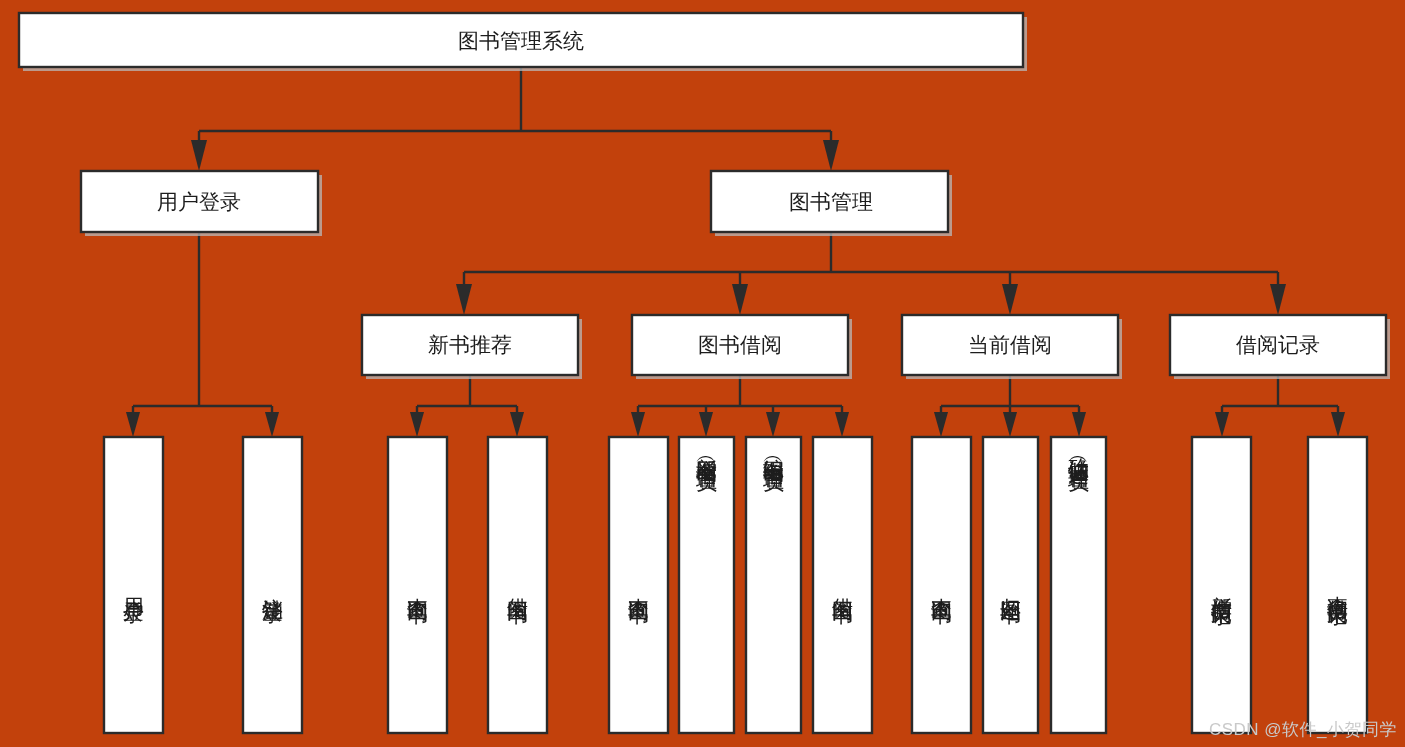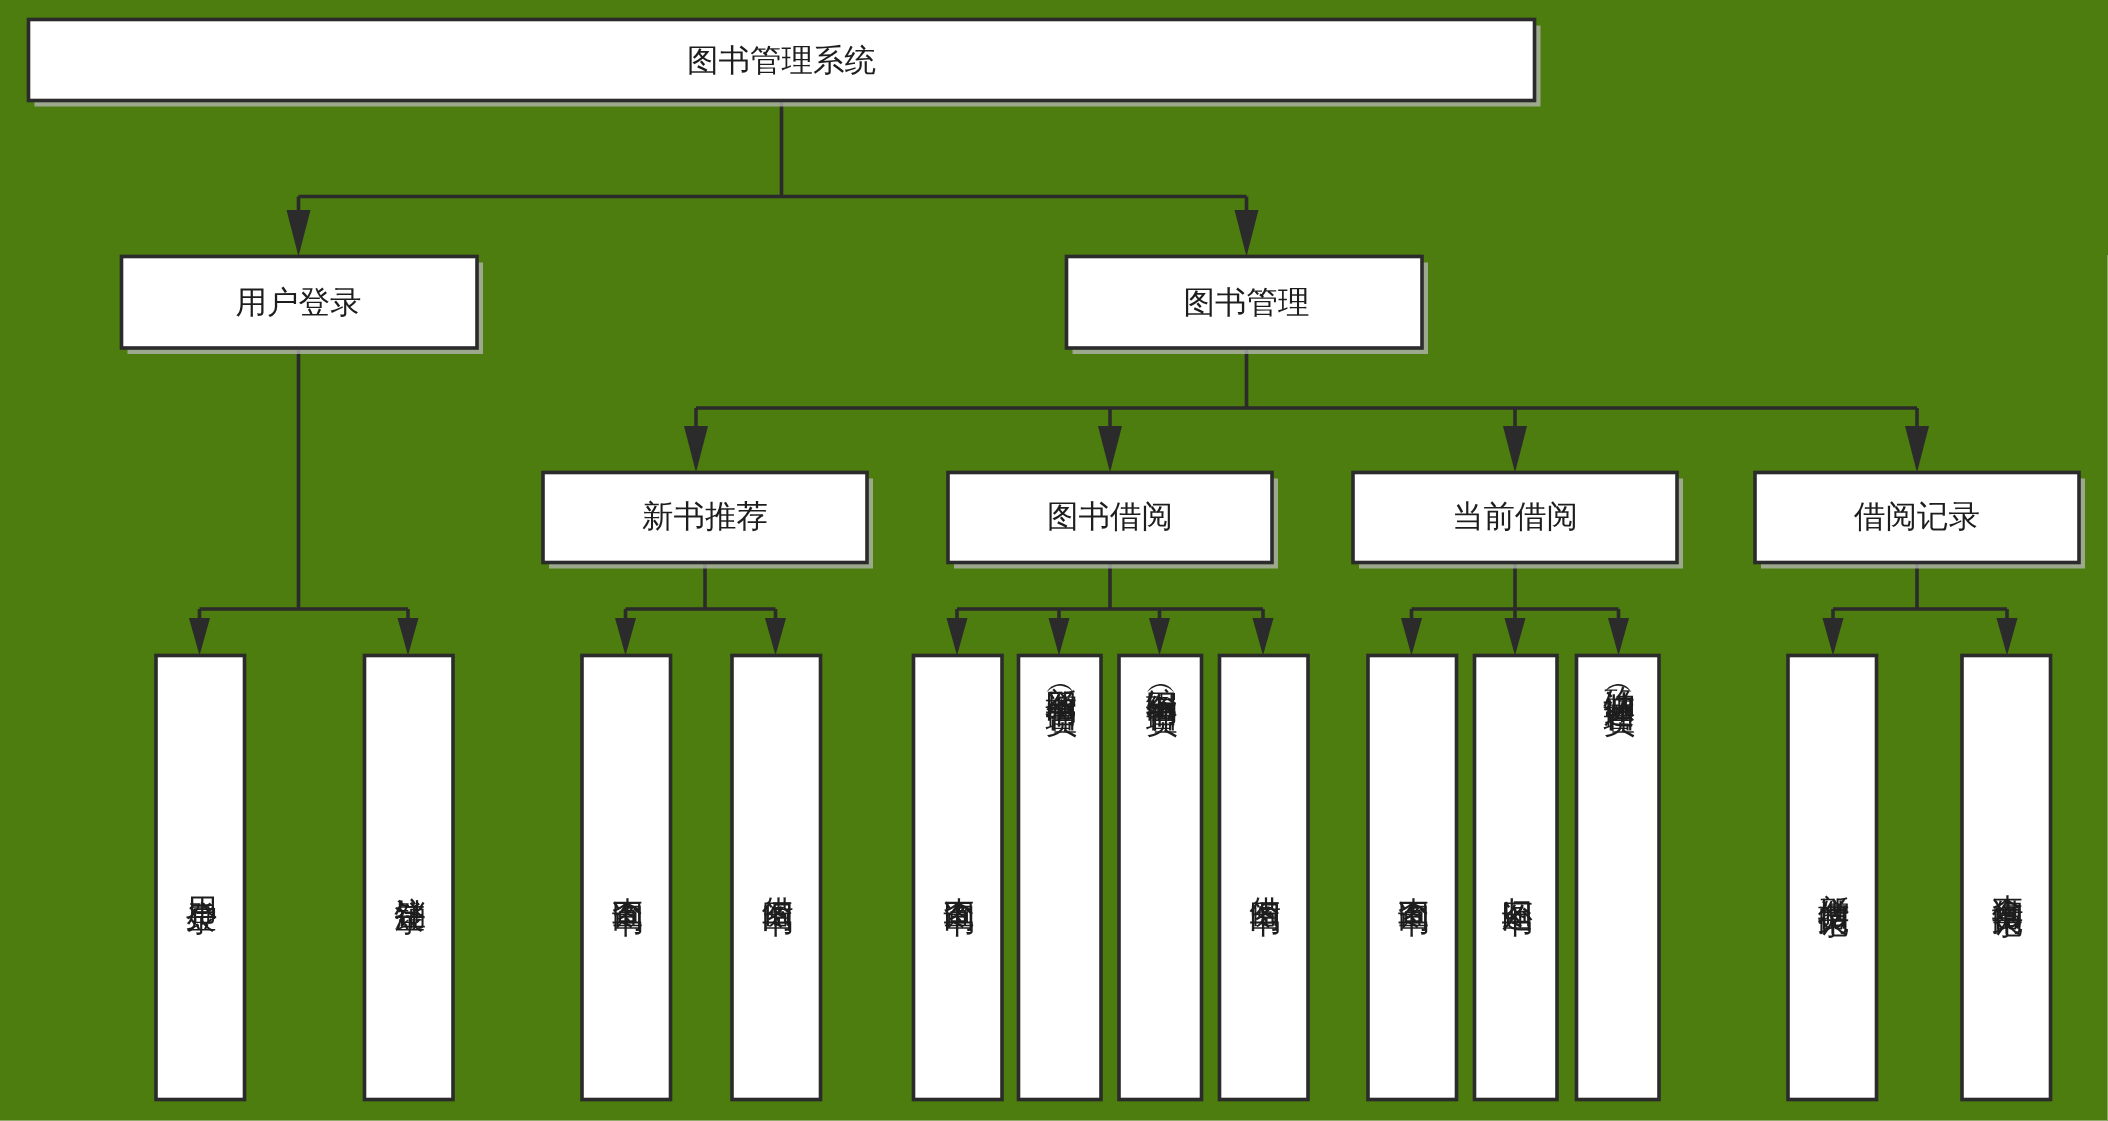--- a/index.html
+++ b/index.html
@@ -10,21 +10,21 @@
   body {
     width: 1405px;
     height: 747px;
     font-family: "Liberation Sans", sans-serif;
     overflow: hidden;
   }
   #diagram-root {
     position: relative;
     width: 1405px;
     height: 747px;
-    background: #4d7c0f;
+    background: #c2410c;
   }
   svg#tree-svg {
     position: absolute;
     left: 0;
     top: 0;
     width: 1405px;
     height: 747px;
   }
   .node-box {
     fill: #ffffff;
@@ -259,13 +259,14 @@
     <span class="leaf-label">确认归还（管理员）</span>
   </div>
 
   <div class="leaf-label-wrap" style="left:1192px; top:437px; width:59px; height:296px;">
     <span class="leaf-label">新增借阅记录</span>
   </div>
   <div class="leaf-label-wrap" style="left:1308px; top:437px; width:59px; height:296px;">
     <span class="leaf-label">查询借阅记录</span>
   </div>
 
+  <div class="watermark">CSDN @软件_小贺同学</div>
 </div>
 
 </body></html>

